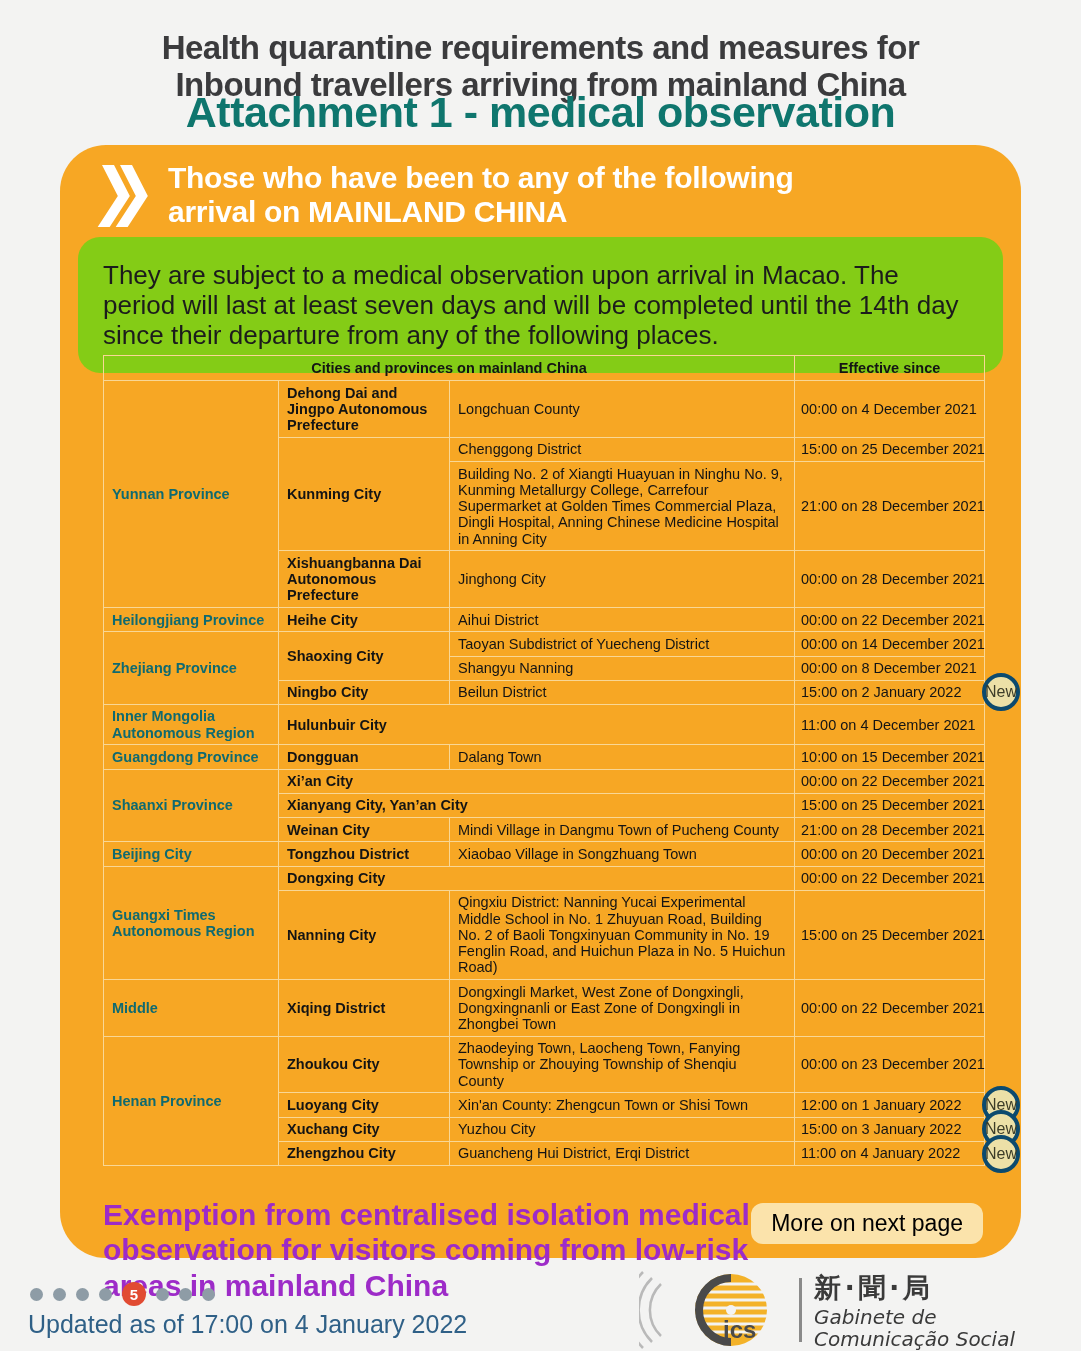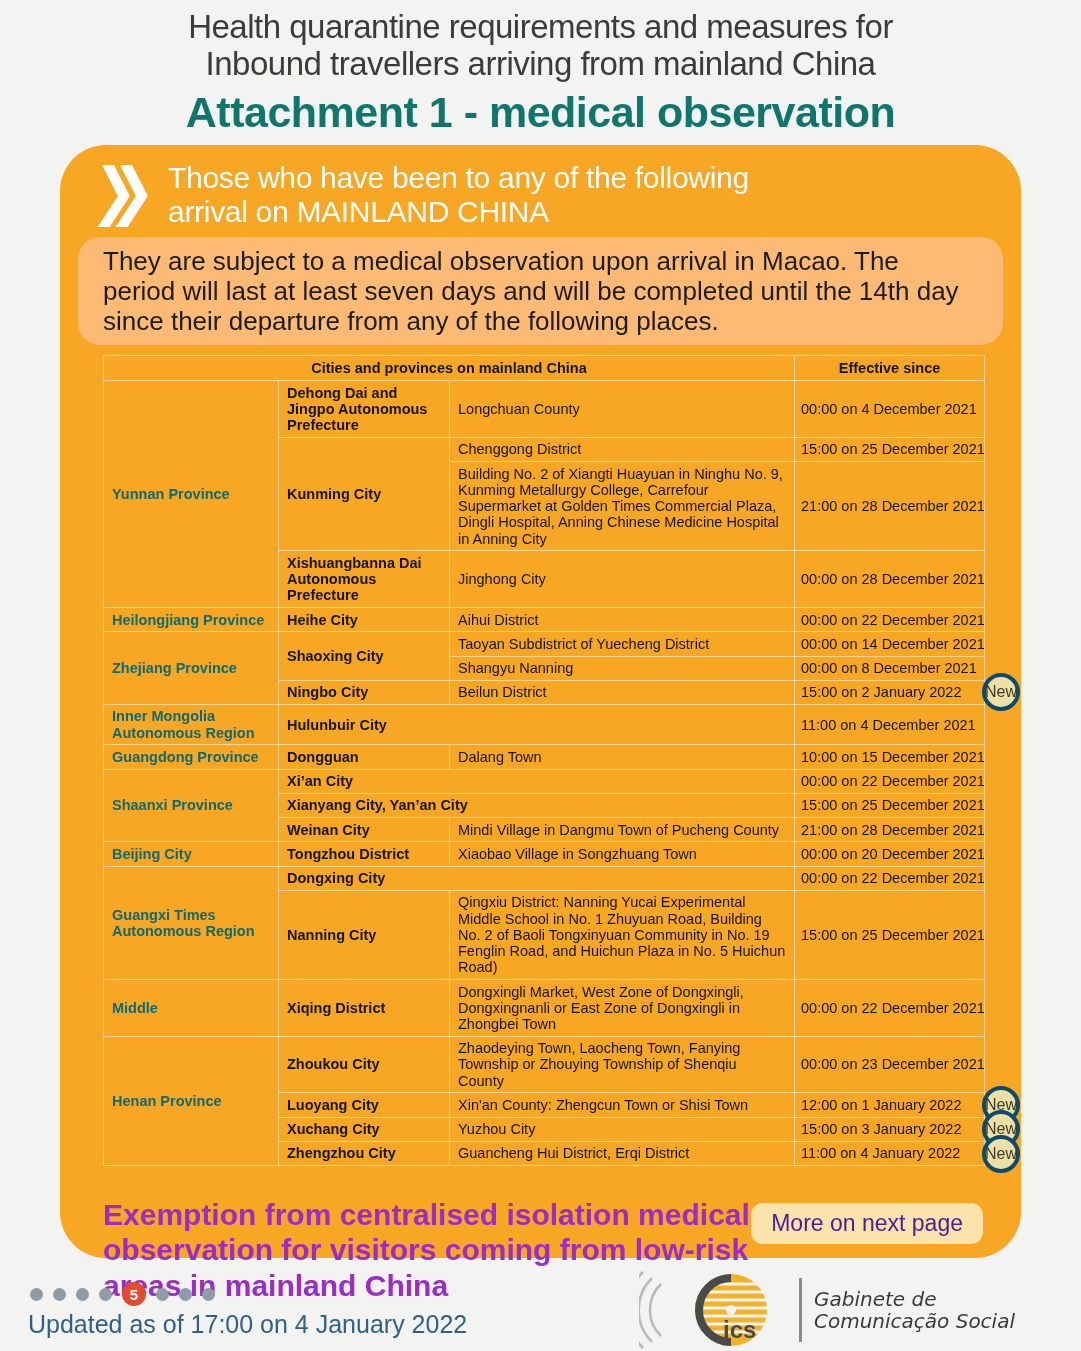--- a/index.html
+++ b/index.html
@@ -1,55 +1,55 @@
 <!DOCTYPE html>
 <html><head>
 <meta charset="utf-8">
 <style>
   * { margin:0; padding:0; box-sizing:border-box; }
   body { background:#e8e8e8; font-family:"Liberation Sans", sans-serif; }
   .page { position:relative; width:1081px; height:1351px; margin:0 auto; background:#f3f3f2; overflow:hidden; }
 
   
-  .main-title { position:absolute; top:8px; left:0; width:100%; text-align:center;
-    font-size:33px; font-weight:normal; color:#3b3b3d; line-height:37px; letter-spacing:-0.5px; }
+  .main-title { position:absolute; top:29px; left:0; width:100%; text-align:center;
+    font-size:33px; font-weight:bold; color:#3b3b3d; line-height:37px; letter-spacing:-0.5px; }
   .subtitle { position:absolute; top:88px; left:0; width:100%; text-align:center;
     font-size:43px; font-weight:bold; color:#0f766e; letter-spacing:-0.5px; }
 
   
   .panel { position:absolute; top:145px; left:60px; width:961px; height:1113px;
     background:#f7a724; border-radius:46px; }
 
   .panel-heading { position:absolute; top:16px; left:36px; right:26px; display:flex; gap:20px; align-items:flex-start; }
   .chevron-icon { flex:0 0 auto; margin-top:4px; }
-  .heading-text { color:#ffffff; font-size:30px; font-weight:normal; line-height:34px; letter-spacing:-0.3px; }
-
-  .info-box { position:absolute; top:92px; left:18px; right:18px; background:#fdba74;
-    border-radius:22px; padding:9px 25px; font-size:26px; line-height:1.16; color:#1c1c1c; }
+  .heading-text { color:#ffffff; font-size:30px; font-weight:bold; line-height:34px; letter-spacing:-0.3px; }
+
+  .info-box { position:absolute; top:92px; left:18px; right:18px; background:#84cc16;
+    border-radius:22px; padding:23px 25px; font-size:26px; line-height:1.16; color:#1c1c1c; }
 
   
   .table-wrap { position:absolute; top:210px; left:43px; width:881px; }
   table { border-collapse:collapse; width:881px; table-layout:fixed; }
   col.c-prov { width:175px; } col.c-city { width:171px; } col.c-detail { width:345px; } col.c-date { width:190px; }
   th, td { border:1px solid #f9d795; padding:3.5px 8px; font-size:14.5px; line-height:1.12;
     vertical-align:middle; color:#141414; }
   th { font-weight:bold; text-align:center; padding:4px 8px; }
   td.province { color:#0f6a70; font-weight:bold; }
   td.city { font-weight:bold; }
   td.detail { font-weight:normal; }
   td.date { font-weight:normal; white-space:nowrap; position:relative; padding:3.5px 6px; }
   .new-badge { position:absolute; right:-36px; top:50%; transform:translateY(-50%);
     width:38px; height:38px; border-radius:50%; background:#ece0a7; border:4px solid #0c4a6e;
     display:flex; align-items:center; justify-content:center; font-size:16px; color:#3c3c28; z-index:3; }
 
   
   .exemption { position:absolute; left:43px; top:1052px; width:668px;
     color:#9d2bc8; font-size:30px; font-weight:bold; line-height:1.18; }
   .more-btn { position:absolute; right:38px; top:1058px; background:#fbe3ab; border:none;
-    border-radius:12px; padding:7px 20px; font-family:inherit; font-size:23px; color:#4c1d95; cursor:pointer; }
+    border-radius:12px; padding:7px 20px; font-family:inherit; font-size:23px; color:#000000; cursor:pointer; }
 
   
   .dots { position:absolute; left:30px; top:1282px; display:flex; align-items:center; gap:10px; }
   .dot { width:13px; height:13px; border-radius:50%; background:#8e9ca6; cursor:pointer; }
   .dot-active { width:24px; height:24px; border-radius:50%; background:#e14b32; color:#ffffff;
     display:flex; align-items:center; justify-content:center; font-size:15px; font-weight:bold; cursor:pointer; }
   .updated { position:absolute; left:28px; top:1310px; font-size:25px; color:#2f6087; }
 
   .logo { position:absolute; right:66px; top:1268px; display:flex; align-items:center; gap:12px; }
   .logo-divider { width:3px; height:64px; background:#8a8a8a; }
@@ -248,18 +248,19 @@
         <line x1="56" y1="48" x2="128" y2="48"></line>
         <line x1="56" y1="56" x2="128" y2="56"></line>
         <line x1="56" y1="64" x2="128" y2="64"></line>
       </g>
       <path d="M92 10 A32 32 0 1 0 92 74" fill="none" stroke="#4a4a4a" stroke-width="8"></path>
       <circle cx="92" cy="42" r="5" fill="#f3f3f2"></circle>
       <text x="84" y="70" font-size="24" font-weight="bold" fill="#4a4a4a" font-family="Liberation Sans, sans-serif">ics</text>
     </svg>
     <div class="logo-divider"></div>
     <div class="logo-text">
+      <div class="logo-cn">新‧聞‧局</div>
       <div class="logo-pt">Gabinete de</div>
       <div class="logo-pt">Comunicação Social</div>
     </div>
   </div>
 
 </div>
 
 </body></html>

